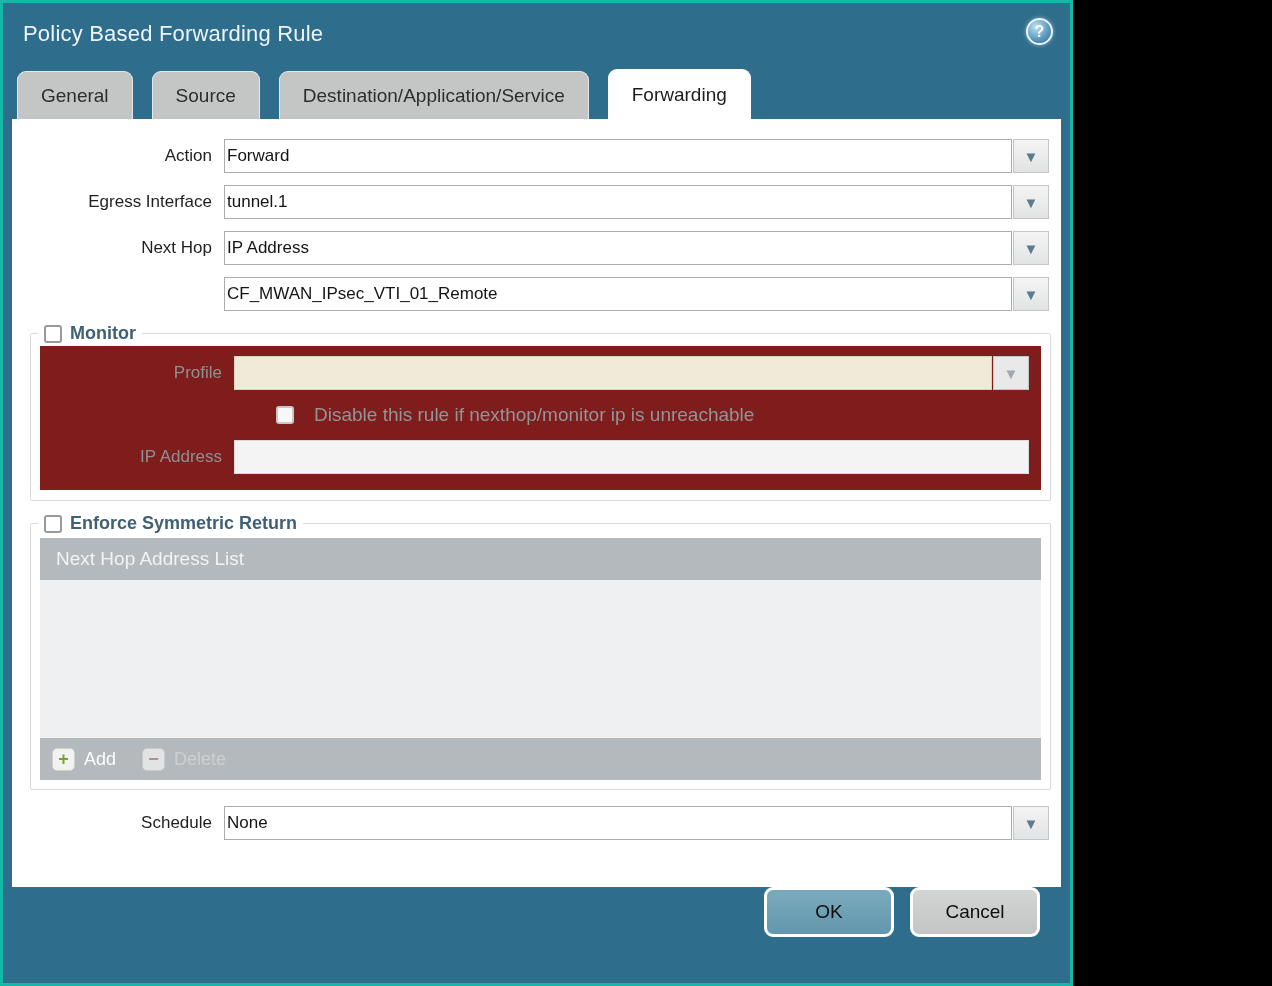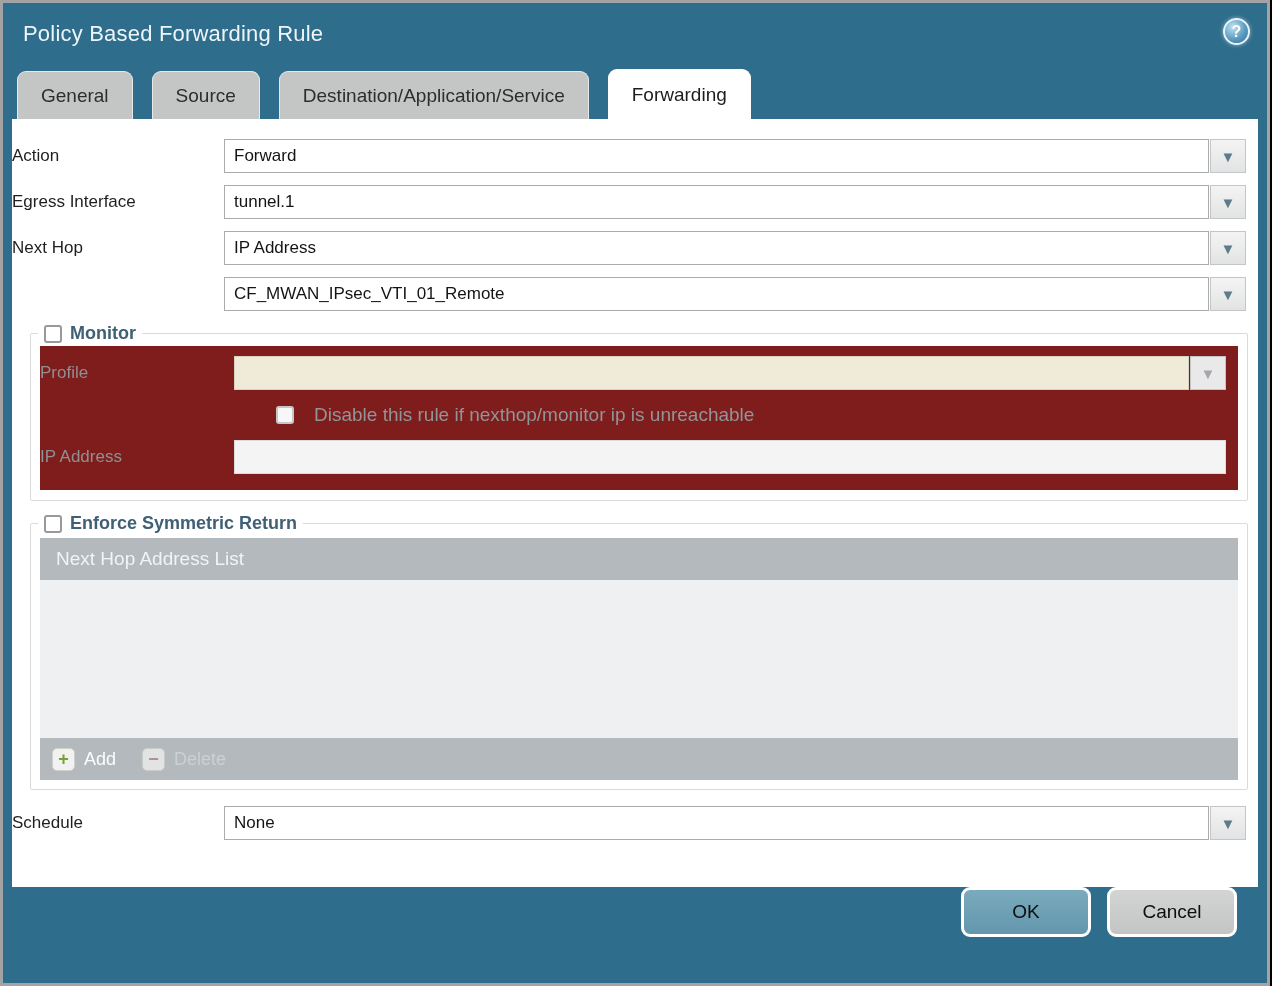--- a/index.html
+++ b/index.html
@@ -1,21 +1,21 @@
 <!DOCTYPE html>
 <html><head>
 <meta charset="utf-8">
 <style>
   * { box-sizing: border-box; margin: 0; padding: 0; }
   html,body { width: 1272px; height: 986px; }
   body { font-family: "Liberation Sans", sans-serif; background: #000; }
 
   .dialog {
-    width: 1270px; height: 986px;
-    border: 3px solid #a3a3a3;
+    width: 1073px; height: 986px;
+    border: 3px solid #14b8a6;
     background: #2e6d8c;
     position: relative;
     overflow: hidden;
   }
 
   
   .titlebar { height: 66px; position: relative; }
   .title {
     position: absolute; left: 20px; top: 18px;
     color: #eef5f8; font-size: 22px; letter-spacing: .2px;
@@ -56,31 +56,31 @@
   .content {
     position: relative; z-index: 1;
     margin: 0 9px; height: 768px;
     background: #ffffff;
     padding-top: 20px;
   }
 
   .form-row { display: flex; align-items: center; margin: 0 12px 12px 0; }
   .form-row .lbl {
     width: 212px; flex: 0 0 212px;
-    padding-right: 12px;
+    text-align: right; padding-right: 12px;
     font-size: 17px; color: #1f1f1f;
   }
   .fld { flex: 1; display: flex; align-items: stretch; }
   .textbox {
     flex: 1; height: 34px;
     border: 1px solid #a9abad;
     background: #fff;
     font-size: 17px; color: #141414;
     display: flex; align-items: center;
-    padding-left: 9px;
+    padding-left: 2px;
   }
   .dd-btn {
     width: 36px; height: 34px; margin-left: 1px;
     background: linear-gradient(#f4f4f4, #e2e3e4);
     border: 1px solid #c3c5c6;
     display: flex; align-items: center; justify-content: center;
     cursor: pointer;
   }
   .chev { font-size: 15px; color: #5d7b8b; line-height: 1; }
   .dd-btn.disabled { background: #e9e9e9; cursor: default; }

